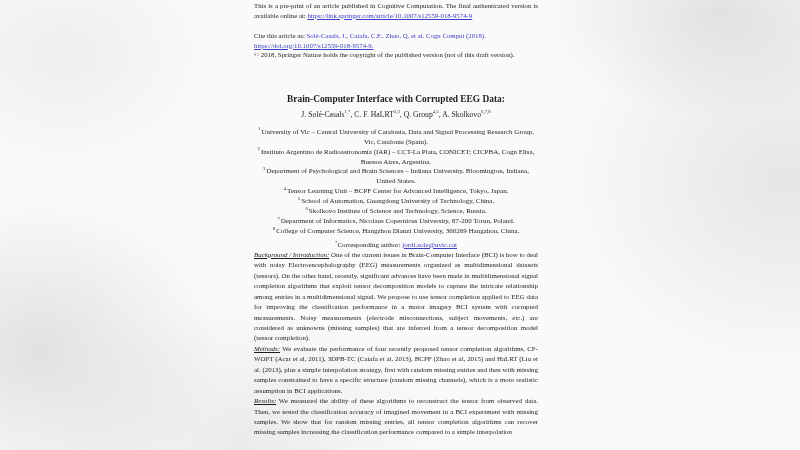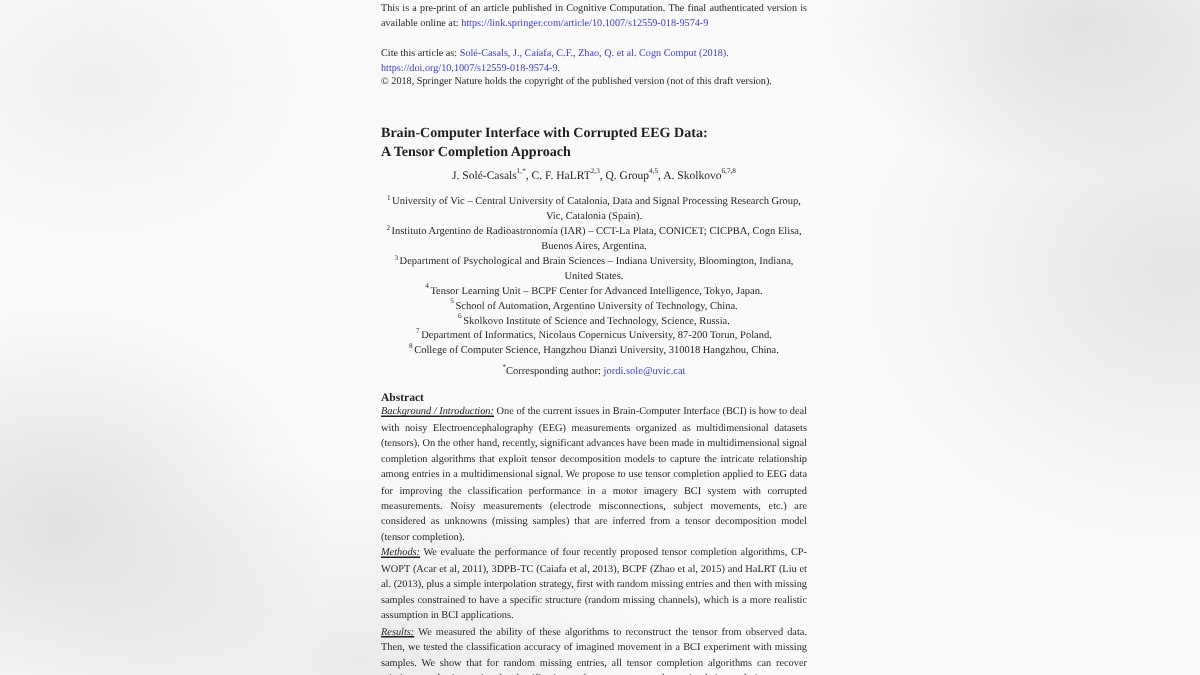--- a/index.html
+++ b/index.html
@@ -17,26 +17,26 @@
       radial-gradient(ellipse 320px 280px at 98% 40%, rgba(182,182,182,0.30), transparent 70%),
       radial-gradient(ellipse 260px 150px at 90% 3%, rgba(178,178,178,0.32), transparent 70%),
       radial-gradient(ellipse 220px 170px at 8% 12%, rgba(195,195,195,0.22), transparent 70%),
       radial-gradient(ellipse 300px 200px at 30% 98%, rgba(190,190,190,0.25), transparent 70%);
   }
   .doc {
     position:absolute; left:254px; top:1px; width:284px;
     color:#1e1e1e;
   }
   a { color:#3c3cc4; cursor:pointer; }
-  a.ul { }
+  a.ul { text-decoration:underline; }
   a.nul { text-decoration:none; }
   .notice { font-size:6.8px; line-height:9.8px; text-align:justify; }
   .cite { margin-top:10.5px; font-size:6.8px; line-height:9.4px; }
   .cite .doi { display:block; }
-  .title { margin-top:24px; font-weight:bold; font-size:9.4px; line-height:12.5px; }
+  .title { margin-top:34px; text-align:center; font-weight:bold; font-size:9.4px; line-height:12.5px; }
   .authors { margin-top:4px; text-align:center; font-size:7.7px; line-height:10px; }
   sup { font-size:4.8px; vertical-align:super; line-height:0; letter-spacing:0; }
   .affils { margin-top:8px; font-size:7px; line-height:9.9px; text-align:center; }
   .affil sup { margin-right:1px; }
   .corr { margin-top:3px; text-align:center; font-size:7px; line-height:10px; }
   .abs-head { margin-top:8px; font-weight:bold; font-size:7.7px; line-height:10px; }
   .abs { font-size:6.9px; line-height:10.45px; text-align:justify; }
   .abs-label { font-style:italic; text-decoration:underline; }
 </style>
 </head>
@@ -46,39 +46,37 @@
   <div class="doc">
 
     <div class="notice"><span>This is a pre-print of an article published in Cognitive Computation. The final authenticated version is available online at: </span><a class="ul">https://link.springer.com/article/10.1007/s12559-018-9574-9</a></div>
 
     <div class="cite">
       <span>Cite this article as: </span><a class="nul">Solé-Casals, J., Caiafa, C.F., Zhao, Q. et al. Cogn Comput (2018).</a><a class="ul doi">https://doi.org/10.1007/s12559-018-9574-9.</a><span>© 2018, Springer Nature holds the copyright of the published version (not of this draft version).</span>
     </div>
 
     <div class="title">
       <div>Brain-Computer Interface with Corrupted EEG Data:</div>
-      <div>A Tensor Completion Approach</div>
     </div>
 
     <div class="authors"><span class="author"><span>J. Solé-Casals</span><sup>1,*</sup><span>, </span></span><span class="author"><span>C. F. HaLRT</span><sup>2,3</sup><span>, </span></span><span class="author"><span>Q. Group</span><sup>4,5</sup><span>, </span></span><span class="author"><span>A. Skolkovo</span><sup>6,7,8</sup><span></span></span></div>
 
     <div class="affils">
         <div class="affil"><sup>1</sup><span>University of Vic – Central University of Catalonia, Data and Signal Processing Research Group, Vic, Catalonia (Spain).</span></div>
         <div class="affil"><sup>2</sup><span>Instituto Argentino de Radioastronomía (IAR) – CCT-La Plata, CONICET; CICPBA, Cogn Elisa, Buenos Aires, Argentina.</span></div>
         <div class="affil"><sup>3</sup><span>Department of Psychological and Brain Sciences – Indiana University, Bloomington, Indiana, United States.</span></div>
         <div class="affil"><sup>4</sup><span>Tensor Learning Unit – BCPF Center for Advanced Intelligence, Tokyo, Japan.</span></div>
-        <div class="affil"><sup>5</sup><span>School of Automation, Argentino University of Technology, China.</span></div>
+        <div class="affil"><sup>5</sup><span>School of Automation, Guangdong University of Technology, China.</span></div>
         <div class="affil"><sup>6</sup><span>Skolkovo Institute of Science and Technology, Science, Russia.</span></div>
         <div class="affil"><sup>7</sup><span>Department of Informatics, Nicolaus Copernicus University, 87-200 Torun, Poland.</span></div>
-        <div class="affil"><sup>8</sup><span>College of Computer Science, Hangzhou Dianzi University, 310018 Hangzhou, China.</span></div>
+        <div class="affil"><sup>8</sup><span>College of Computer Science, Hangzhou Dianzi University, 360269 Hangzhou, China.</span></div>
       </div>
 
     <div class="corr"><sup>*</sup><span>Corresponding author: </span><a class="ul">jordi.sole@uvic.cat</a></div>
 
-    <div class="abs-head">Abstract</div>
 
     <div>
         <p class="abs"><span class="abs-label">Background / Introduction:</span><span> One of the current issues in Brain-Computer Interface (BCI) is how to deal with noisy Electroencephalography (EEG) measurements organized as multidimensional datasets (tensors). On the other hand, recently, significant advances have been made in multidimensional signal completion algorithms that exploit tensor decomposition models to capture the intricate relationship among entries in a multidimensional signal. We propose to use tensor completion applied to EEG data for improving the classification performance in a motor imagery BCI system with corrupted measurements. Noisy measurements (electrode misconnections, subject movements, etc.) are considered as unknowns (missing samples) that are inferred from a tensor decomposition model (tensor completion).</span></p>
         <p class="abs"><span class="abs-label">Methods:</span><span> We evaluate the performance of four recently proposed tensor completion algorithms, CP-WOPT (Acar et al, 2011), 3DPB-TC (Caiafa et al, 2013), BCPF (Zhao et al, 2015) and HaLRT (Liu et al. (2013), plus a simple interpolation strategy, first with random missing entries and then with missing samples constrained to have a specific structure (random missing channels), which is a more realistic assumption in BCI applications.</span></p>
         <p class="abs"><span class="abs-label">Results:</span><span> We measured the ability of these algorithms to reconstruct the tensor from observed data. Then, we tested the classification accuracy of imagined movement in a BCI experiment with missing samples. We show that for random missing entries, all tensor completion algorithms can recover missing samples increasing the classification performance compared to a simple interpolation</span></p>
       </div>
 
   </div>
 </div>
 

